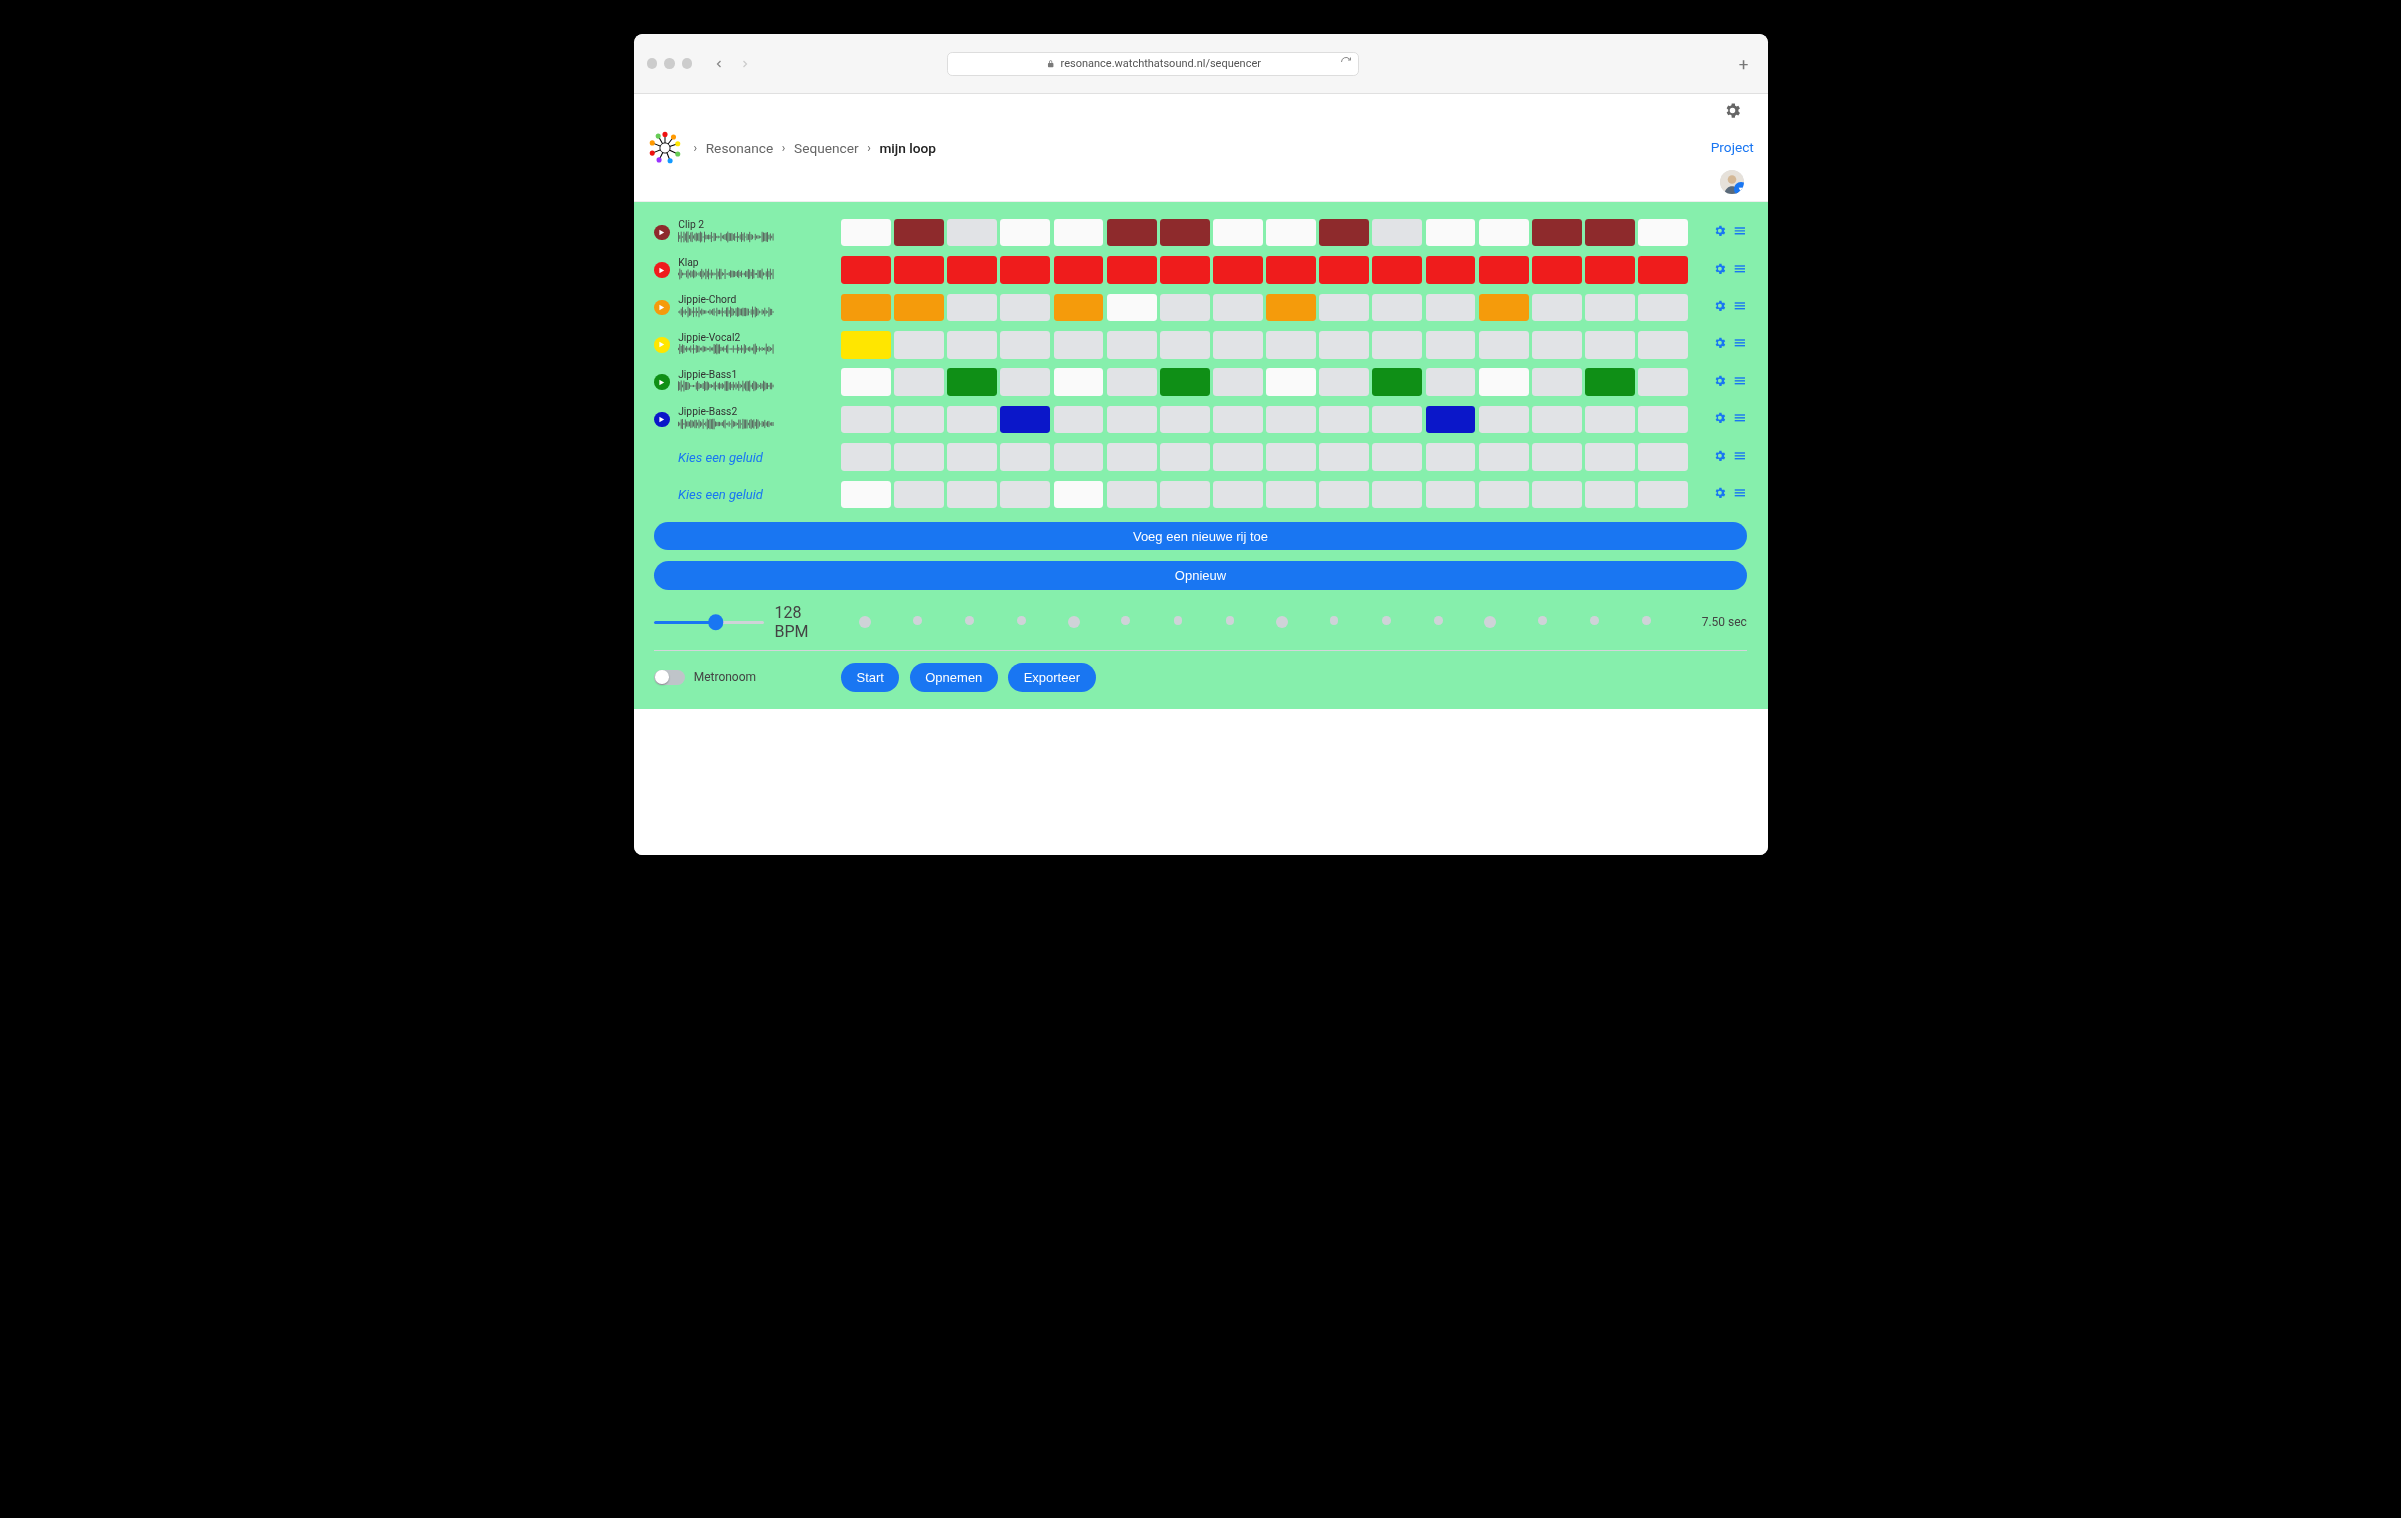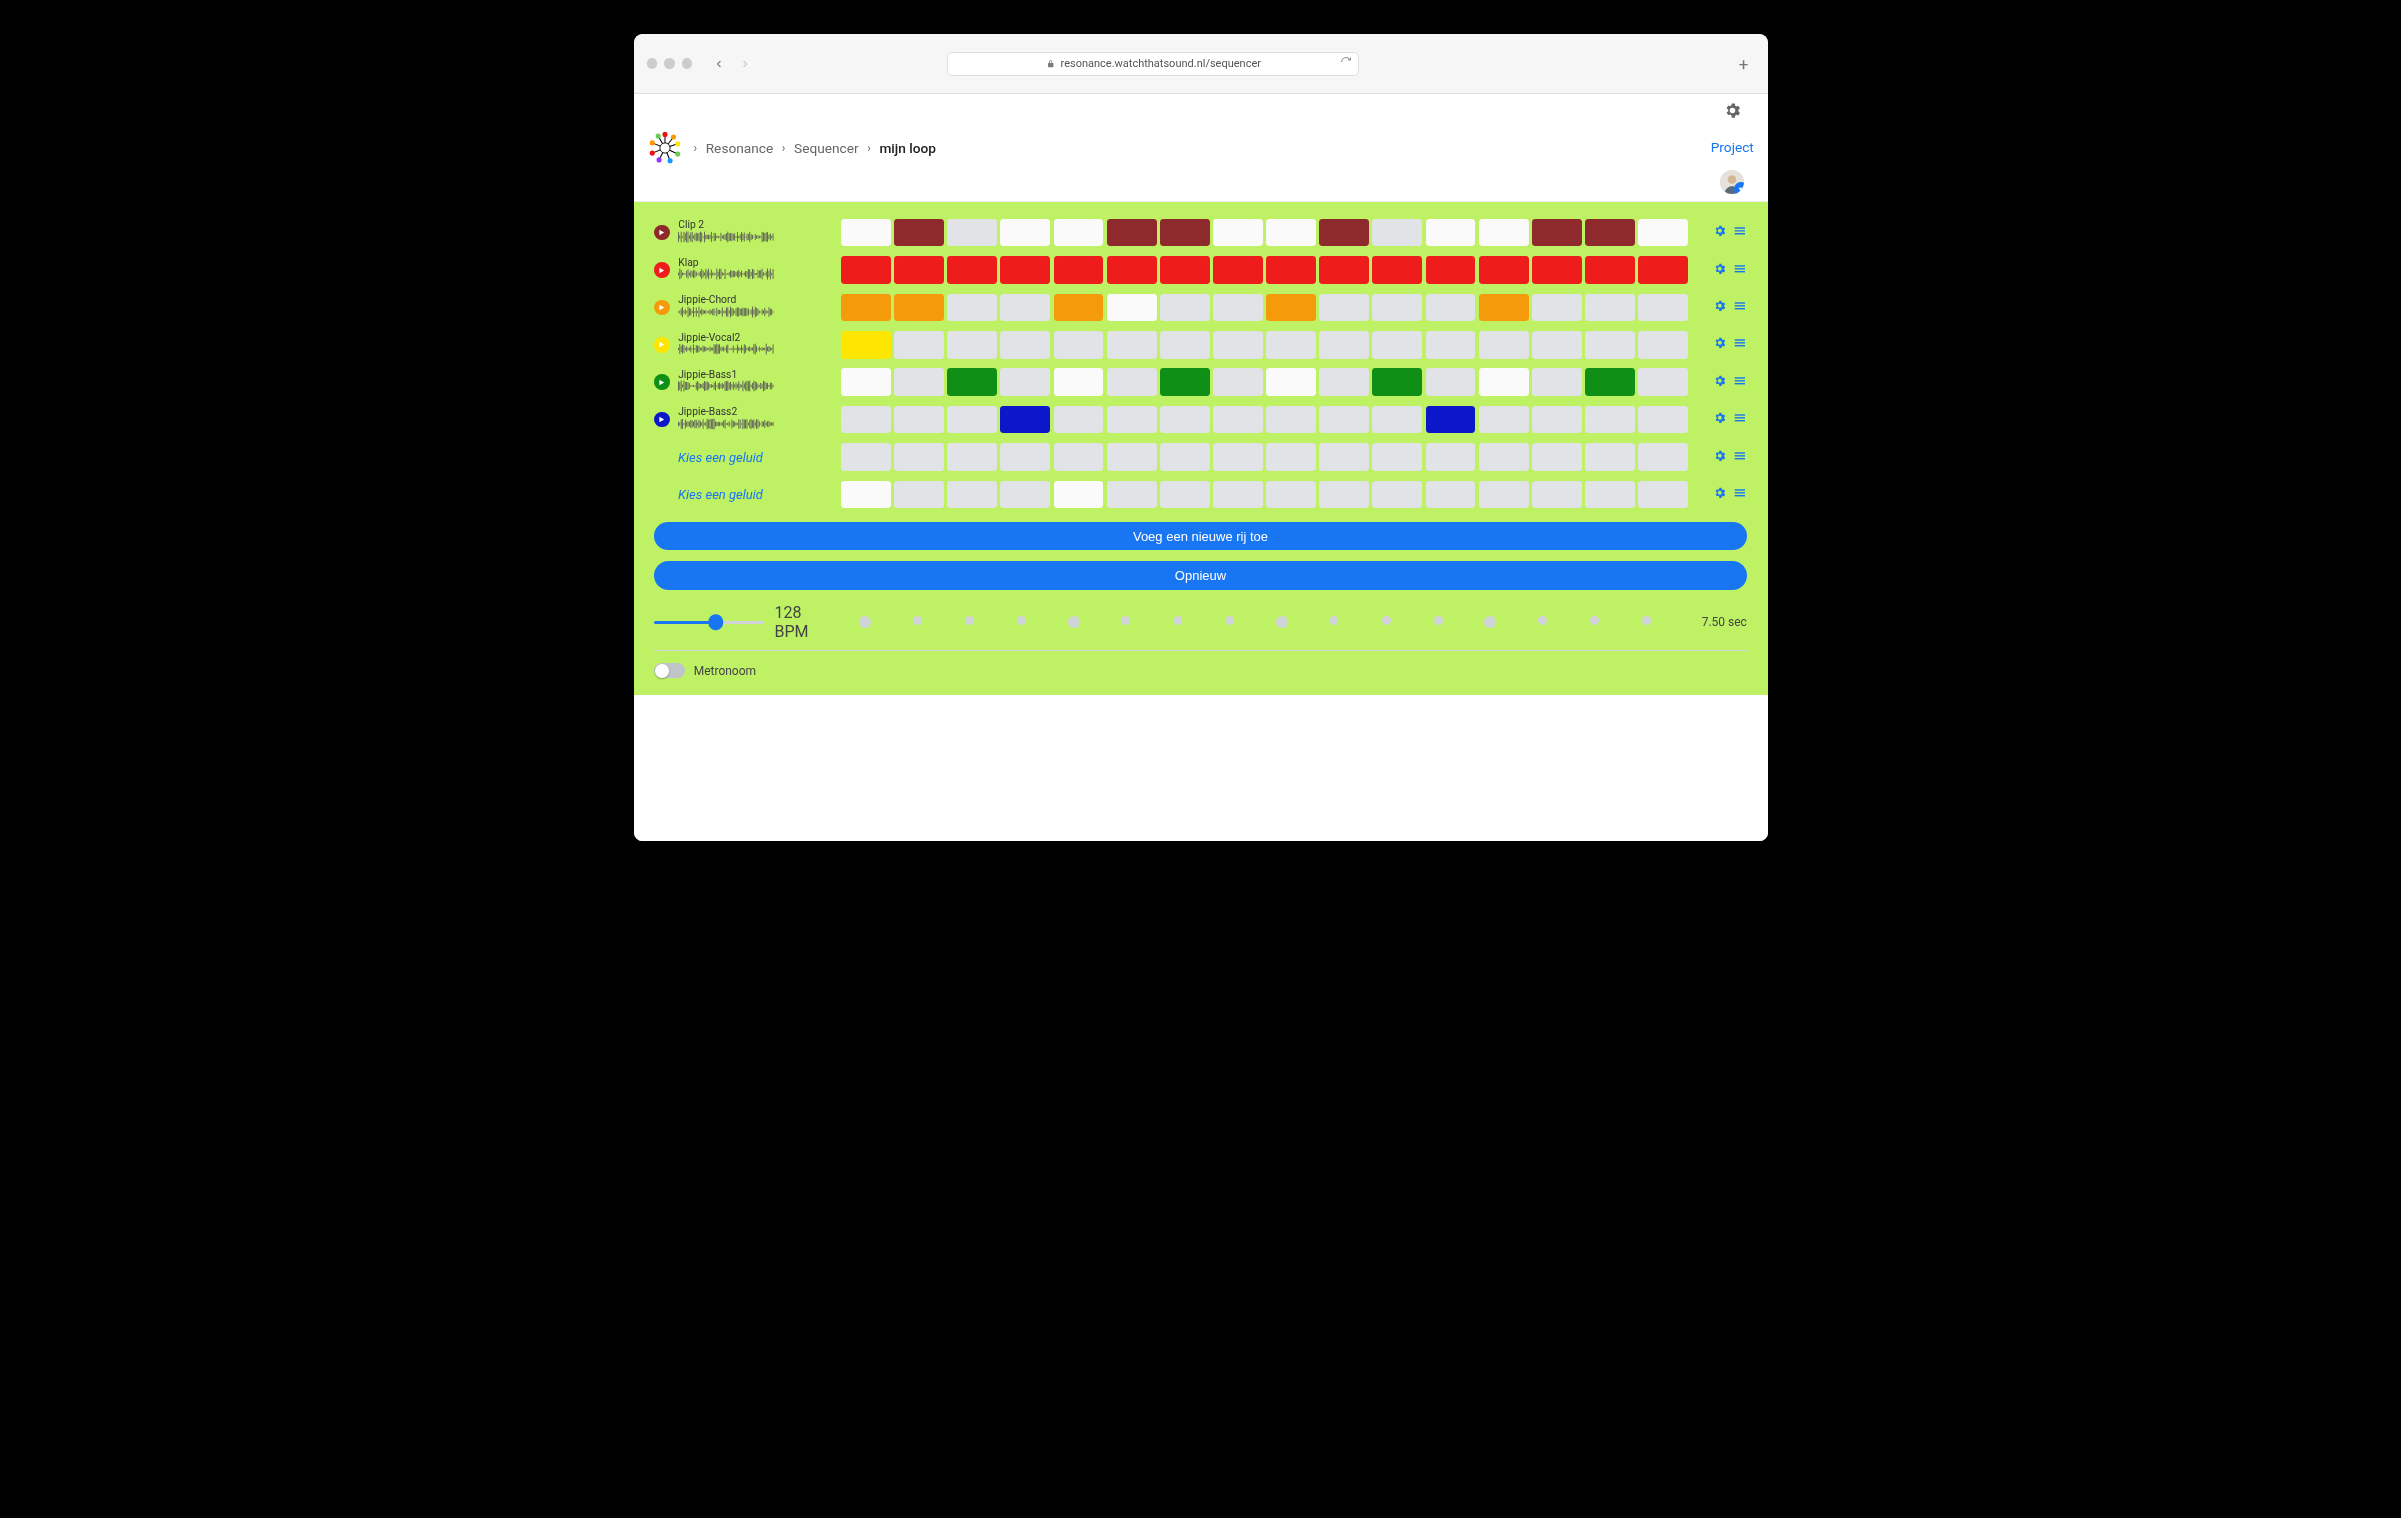--- a/index.html
+++ b/index.html
@@ -76,21 +76,21 @@
   .avatar svg { width:24px; height:24px; }
   .avatar-badge {
     position:absolute; right:-3.4px; bottom:-1.7px;
     width:13.7px; height:13.7px; border-radius:50%;
     background:#1976f2; color:#fff;
     display:flex; align-items:center; justify-content:center;
     font-size:8.6px;
   }
 
   
-  .seq-area { background:#bef264; padding: 13.7px 20.6px 17px 20.6px; }
+  .seq-area { background:#86efac; padding: 13.7px 20.6px 17px 20.6px; }
   .seq-rows { display:flex; flex-direction:column; gap:3.4px; }
   .seq-row {
     display:grid;
     grid-template-columns: 180px 1fr 52px;
     align-items:center;
     gap:6.9px;
     height:34px;
   }
   .track-info { display:flex; align-items:center; gap:8.6px; }
   .play-dot {
@@ -1041,18 +1041,23 @@
       <div class="dur-label">7.50 sec</div>
     </div>
 
     <div class="control-row">
       <div class="metronome">
         <div class="toggle">
             <div class="toggle-knob"></div>
           </div>
         <span class="metronome-label">Metronoom</span>
       </div>
+      <div class="action-btns">
+        <button class="btn-primary">Start</button>
+        <button class="btn-primary">Opnemen</button>
+        <button class="btn-primary">Exporteer</button>
+      </div>
     </div>
   </div>
 
   <div class="white-area"></div>
 </div>
 
 
 </body></html>

